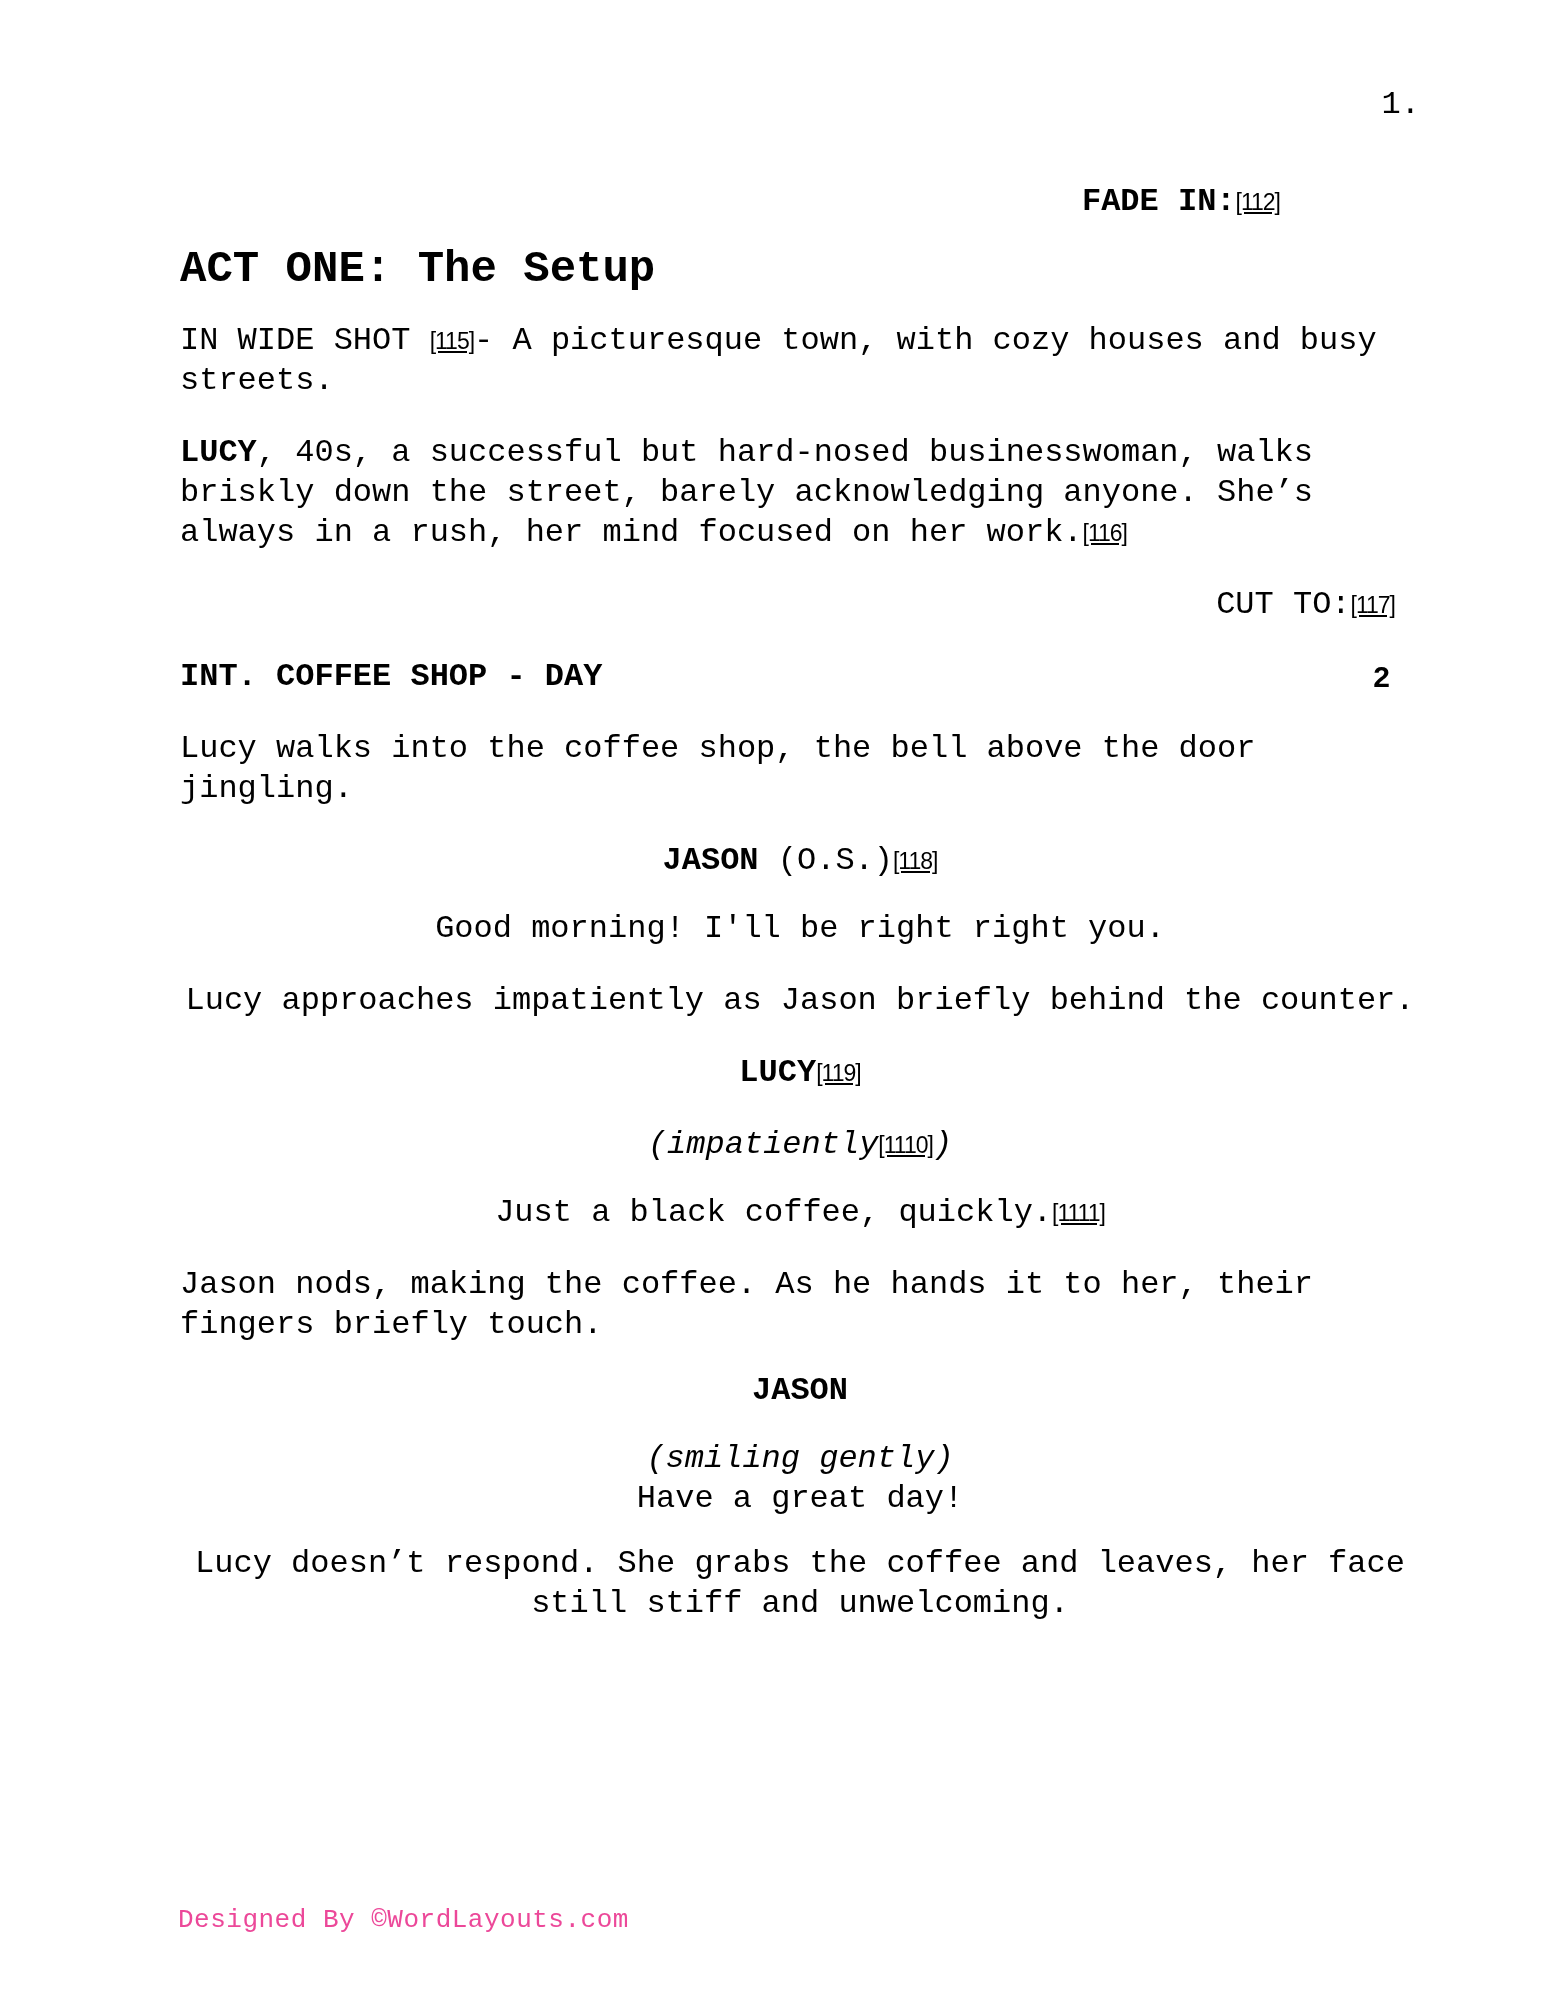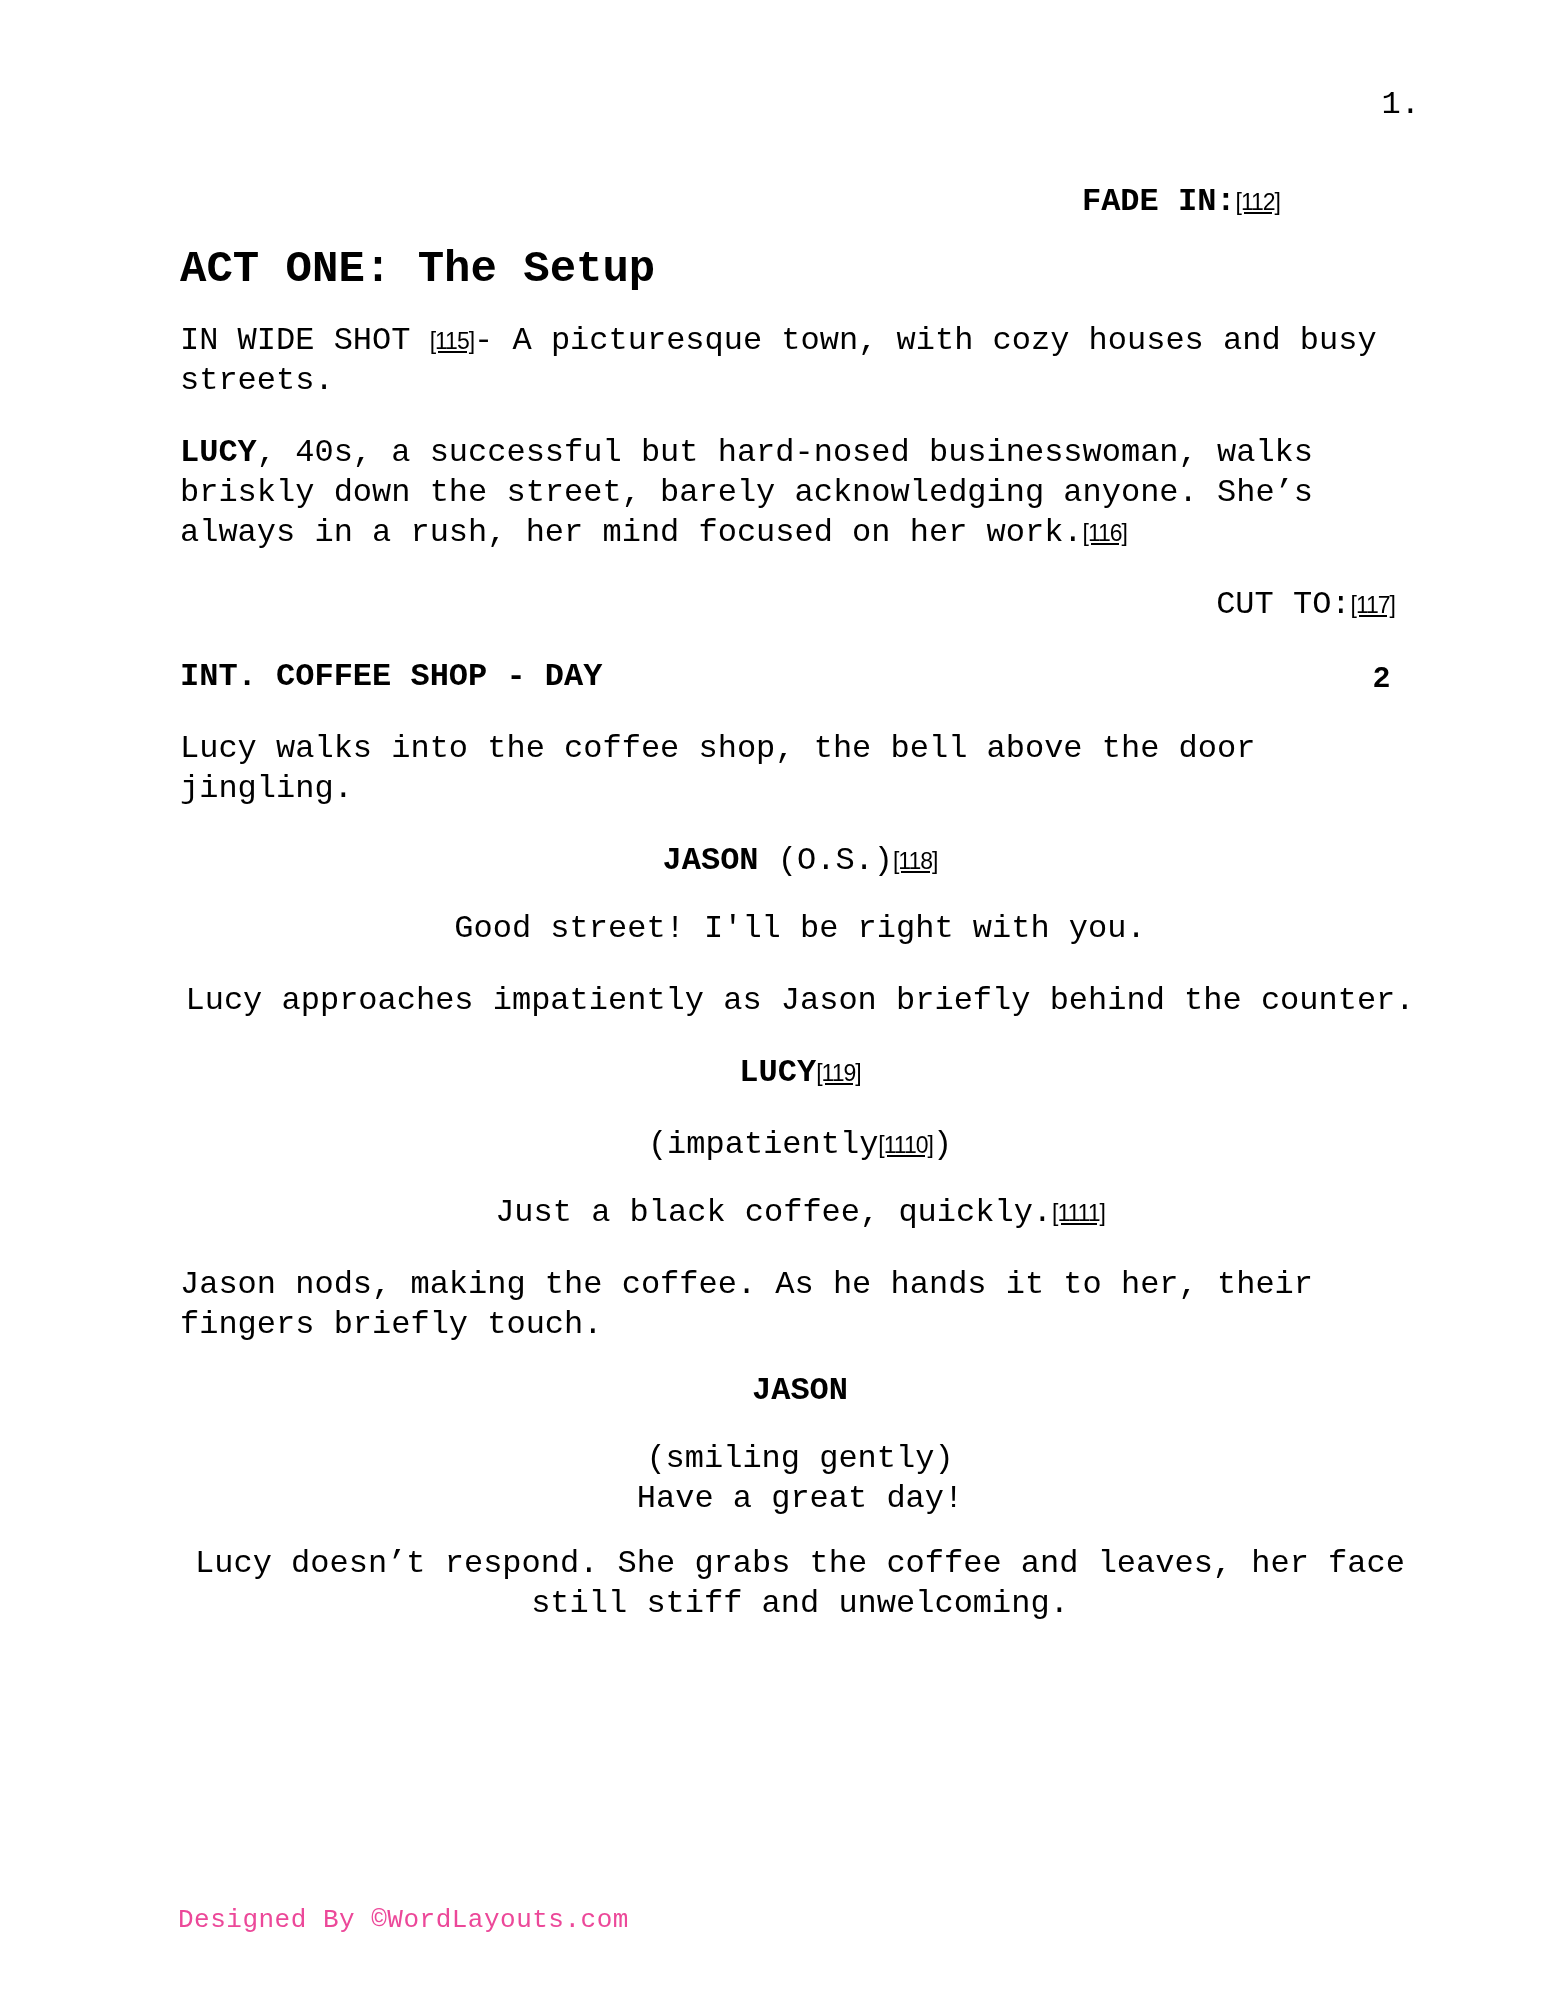--- a/index.html
+++ b/index.html
@@ -28,21 +28,21 @@
   .first   { margin-top: 0; }
   .m57     { margin-top: 57px; }
   .m27     { margin-top: 27px; }
   .m28     { margin-top: 28px; }
   .m26     { margin-top: 26px; }
   .m30     { margin-top: 25px; }
   .m0      { margin-top: 0; }
   .right   { text-align: right; }
   .center  { text-align: center; }
   .b       { font-weight: bold; }
-  .i       { }
+  .i       { font-style: italic; }
   .act     { font-size: 44px; font-weight: bold; }
   .scene-head { position: relative; font-weight: bold; }
   .t-fade  { margin-right: 140px; }
   .t-cut   { margin-right: 25px; }
   .ref {
     font-family: "Liberation Sans", sans-serif;
     font-size: 23px;
     letter-spacing: -1px;
     font-weight: normal;
     font-style: normal;
@@ -84,21 +84,21 @@
     <p class="blk"><span class="b">LUCY</span><span>, 40s, a successful but hard-nosed businesswoman, walks briskly down the street, barely acknowledging anyone. She’s always in a rush, her mind focused on her work.</span><span class="ref">[116]</span></p>
 
     <p class="blk right t-cut"><span>CUT TO:</span><span class="ref">[117]</span></p>
 
     <p class="blk scene-head"><span>INT. COFFEE SHOP - DAY</span><span class="scene-num"><span>2</span></span></p>
 
     <p class="blk"><span>Lucy walks into the coffee shop, the bell above the door jingling.</span></p>
 
     <p class="blk center"><span class="b">JASON</span><span> (O.S.)</span><span class="ref">[118]</span></p>
 
-    <p class="blk center m28"><span>Good street! I'll be right with you.</span></p>
+    <p class="blk center m28"><span>Good morning! I'll be right right you.</span></p>
 
     <p class="blk center"><span>Lucy approaches impatiently as Jason briefly behind the counter.</span></p>
 
     <p class="blk center"><span class="b">LUCY</span><span class="ref">[119]</span></p>
 
     <p class="blk center"><span class="i">(impatiently</span><span class="ref">[1110]</span><span class="i">)</span></p>
 
     <p class="blk center m28"><span>Just a black coffee, quickly.</span><span class="ref">[1111]</span></p>
 
     <p class="blk"><span>Jason nods, making the coffee. As he hands it to her, their fingers briefly touch.</span></p>

